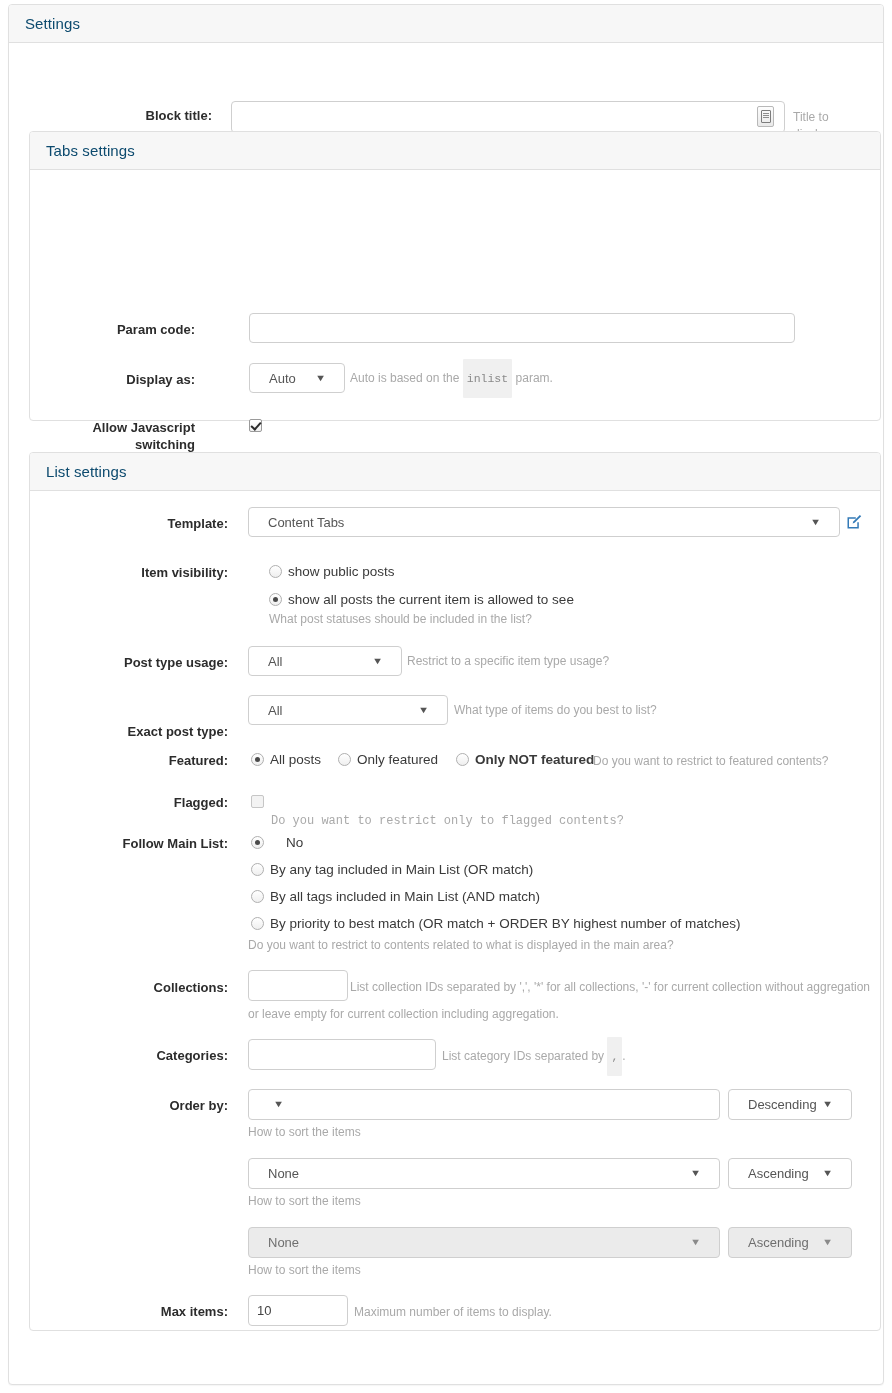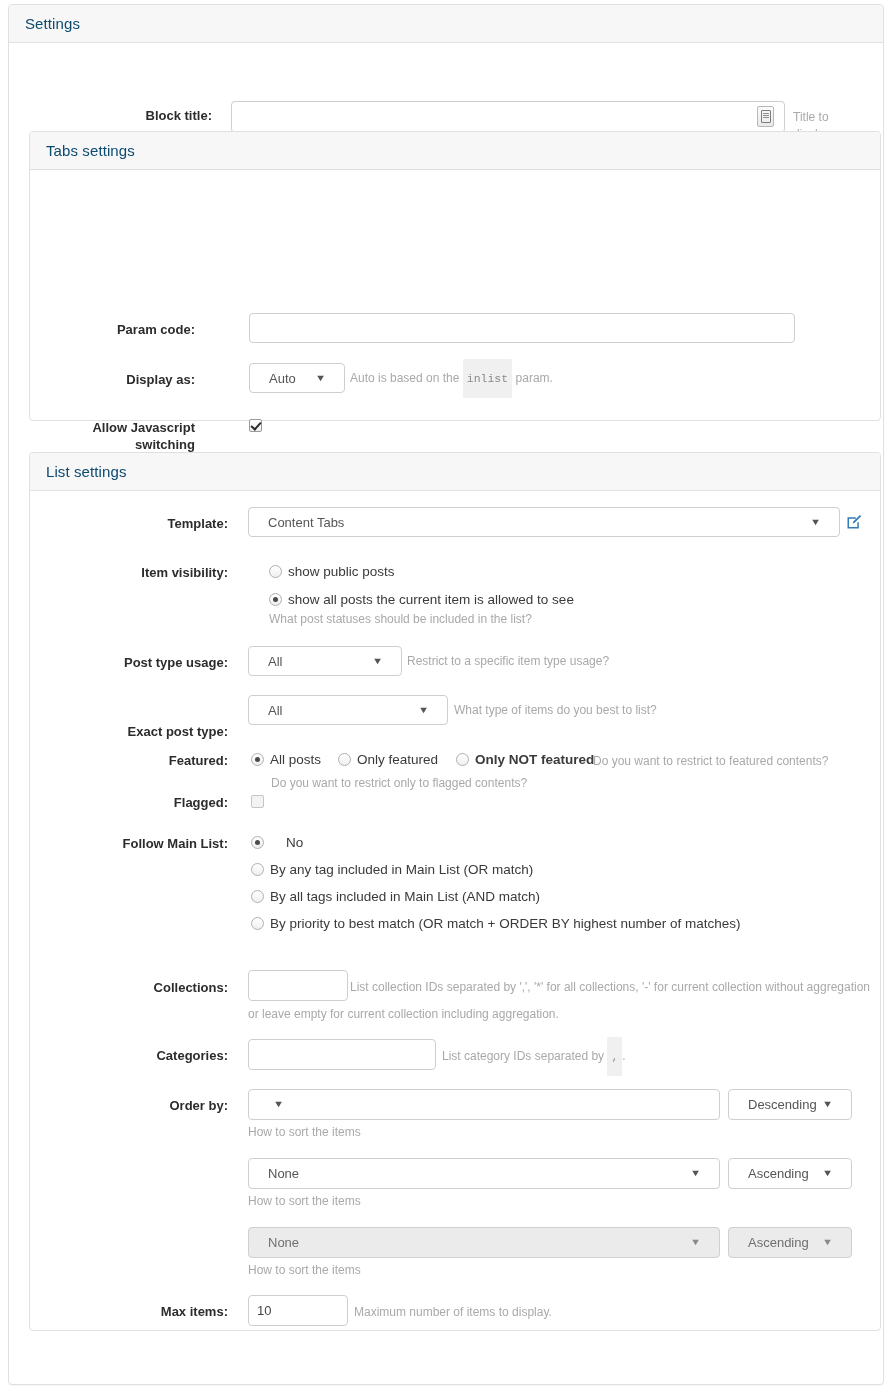--- a/index.html
+++ b/index.html
@@ -339,36 +339,37 @@
       <div class="rdo" style="left:308px; top:300px;"></div>
       <div class="opt-label" style="left:327px; top:298px;">Only featured</div>
 
       <div class="rdo" style="left:426px; top:300px;"></div>
       <div class="opt-label" style="left:445px; top:298px;font-weight:bold;">Only NOT featured</div>
 
       <div class="note" style="left:563px; top:300px;">Do you want to restrict to featured contents?</div>
 
       <div class="lbl" style="left:0px; top:341px; width:198px;">Flagged:</div>
       <div class="cbx disabled" style="left:221px; top:342px;"></div>
-      <div class="opt-label muted" style="left:241px; top:322px;">Do you want to restrict only to flagged contents?</div>
+      <div class="opt-label muted" style="left:241px; top:360px;font-family:Liberation Mono, monospace;">Do you want to restrict only to flagged contents?</div>
 
       <div class="lbl" style="left:0px; top:382px; width:198px;">Follow Main List:</div>
 
       <div class="rdo checked" style="left:221px; top:383px;"></div>
       <div class="opt-label" style="left:240px; top:381px;margin-left:16px;">No</div>
 
       <div class="rdo" style="left:221px; top:410px;"></div>
       <div class="opt-label" style="left:240px; top:408px;">By any tag included in Main List (OR match)</div>
 
       <div class="rdo" style="left:221px; top:437px;"></div>
       <div class="opt-label" style="left:240px; top:435px;">By all tags included in Main List (AND match)</div>
 
       <div class="rdo" style="left:221px; top:464px;"></div>
       <div class="opt-label" style="left:240px; top:462px;">By priority to best match (OR match + ORDER BY highest number of matches)</div>
 
+      <div class="note" style="left:218px; top:484px;">Do you want to restrict to contents related to what is displayed in the main area?</div>
 
       <div class="lbl" style="left:0px; top:526px; width:198px;">Collections:</div>
       <input class="txt" type="text" style="left: 218px; top: 517px; width: 100px; height: 31px;" value="">
       <div class="note" style="left:320px; top:526px;">List collection IDs separated by ',', '*' for all collections, '-' for current collection without aggregation</div>
       <div class="note" style="left:218px; top:553px;">or leave empty for current collection including aggregation.</div>
 
       <div class="lbl" style="left:0px; top:594px; width:198px;">Categories:</div>
       <input class="txt" type="text" style="left: 218px; top: 586px; width: 188px; height: 31px;" value="">
       <div class="note" style="left:412px; top:595px;">
         <span>List category IDs separated by</span>

